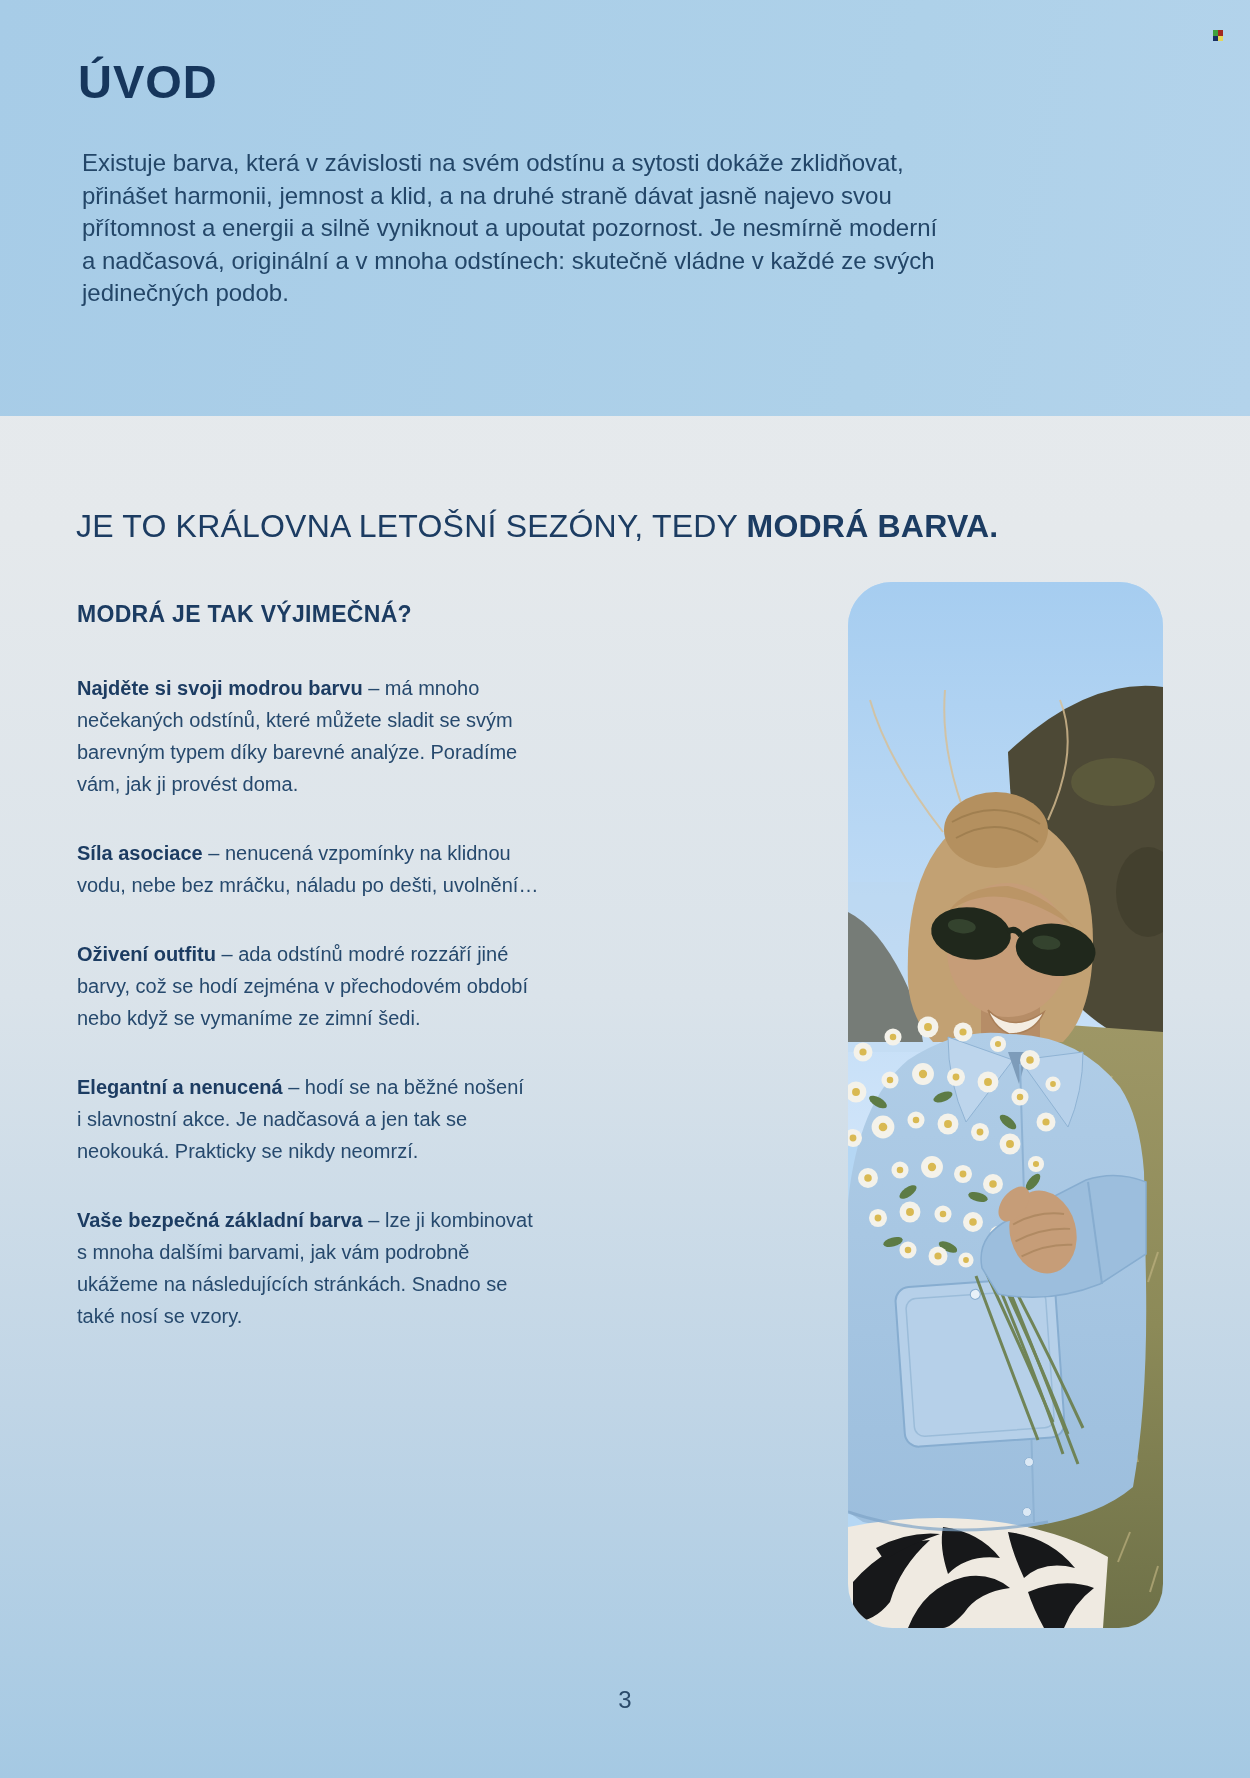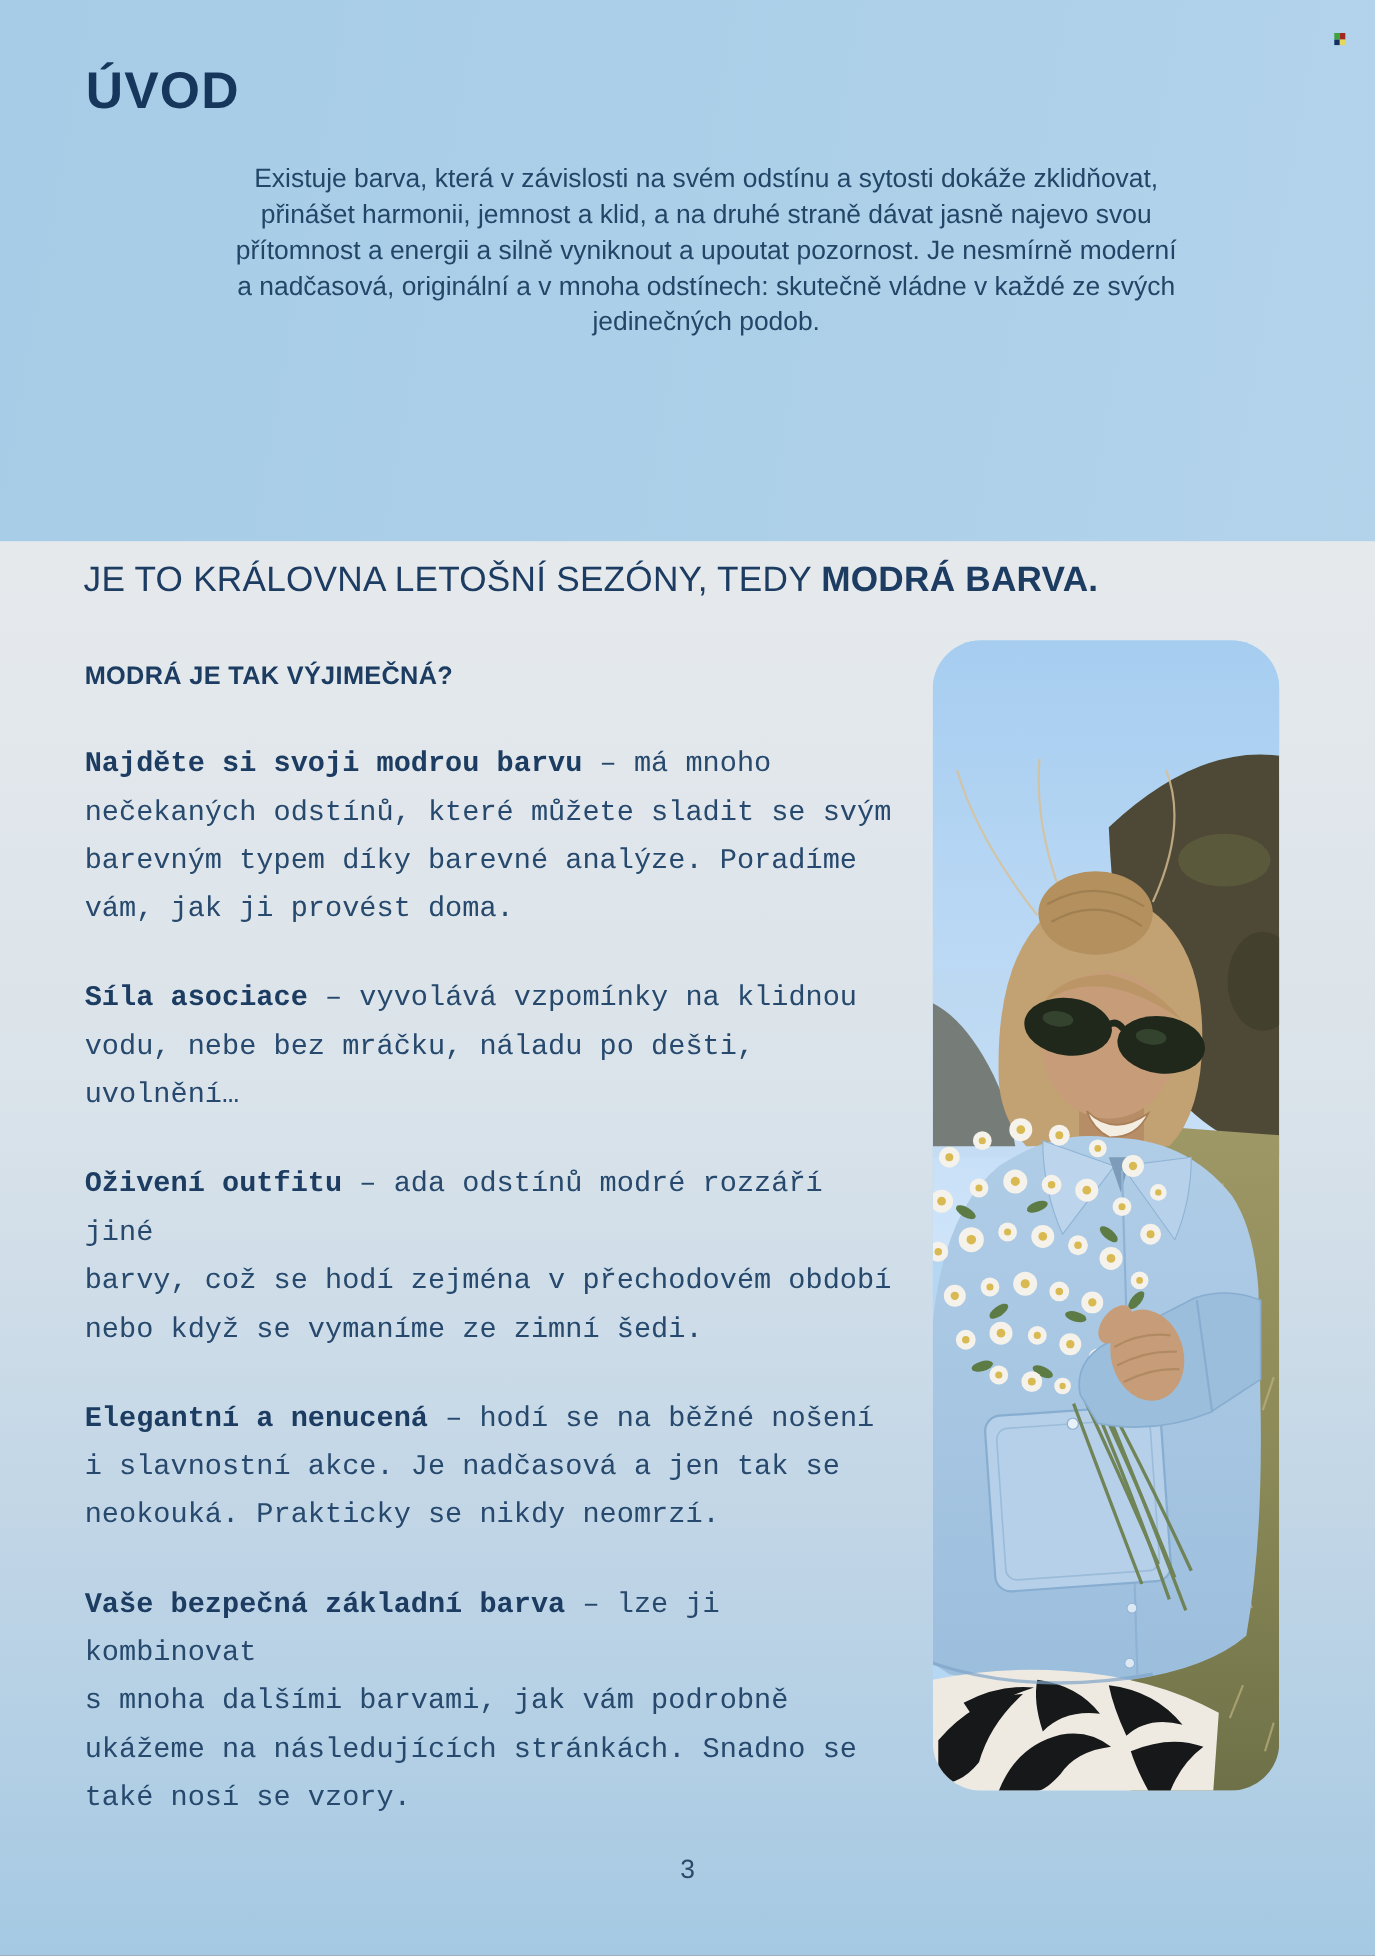--- a/index.html
+++ b/index.html
@@ -5,23 +5,22 @@
   html,body{margin:0;padding:0;background:#888;}
   .page{
     position:relative;
     width:1250px;height:1778px;
     margin:0 auto;
     font-family:"Liberation Sans", sans-serif;
     background:linear-gradient(180deg,#e7ebee 0%,#e5e9ec 30%,#dae3ea 56%,#c0d5e6 79%,#a5c9e3 100%);
     overflow:hidden;
   }
   .top-block{
-    position:absolute;top:0;left:0;width:1250px;height:492px;
+    position:absolute;top:0;left:0;width:1250px;height:416px;
     background:linear-gradient(100deg,#a7cce7 0%,#aed1e9 70%,#b3d3eb 100%);
-    text-align:center;
   }
   .logo-mark{
     position:absolute;top:30px;left:1213px;width:10px;height:11px;
     display:grid;grid-template-columns:5px 5px;grid-template-rows:5.5px 5.5px;
   }
   .logo-sq{width:5px;height:5.5px;}
   .sq1{background:#3fa23c;} .sq2{background:#a2281f;}
   .sq3{background:#162f63;} .sq4{background:#e5d759;}
   h1.title{
     position:absolute;left:78px;top:54px;margin:0;
@@ -35,22 +34,22 @@
     position:absolute;left:76px;top:508px;margin:0;width:1110px;
     font-size:32px;font-weight:400;color:#1c3c62;letter-spacing:0.2px;white-space:nowrap;
   }
   .season-heading strong{font-weight:800;}
   .why-heading{
     position:absolute;left:77px;top:601px;margin:0;
     font-size:23px;font-weight:800;letter-spacing:0.3px;color:#1c3c62;
   }
   .paras{position:absolute;left:77px;top:672px;width:740px;}
   .paras p{
-    margin:0 0 37px 0;font-size:26px;line-height:44px;
-    color:#26496d;white-space:pre-line;font-family:Liberation Mono, monospace;
+    margin:0 0 37px 0;font-size:20px;line-height:32px;
+    color:#26496d;white-space:pre-line;
   }
   .paras b{font-weight:700;color:#1c3c62;}
   figure.photo{
     position:absolute;left:848px;top:582px;width:315px;height:1046px;
     margin:0;border-radius:44px;overflow:hidden;background:#b5d7f4;
   }
   figure.photo svg{display:block;width:315px;height:1046px;}
   .page-num{
     position:absolute;left:0;top:1686px;width:1250px;margin:0;
     text-align:center;font-size:24px;color:#2b4a6a;
@@ -78,21 +77,21 @@
 
   <h2 class="season-heading"><span>JE TO KRÁLOVNA LETOŠNÍ SEZÓNY, TEDY </span><strong>MODRÁ BARVA.</strong></h2>
 
   <h3 class="why-heading">MODRÁ JE TAK VÝJIMEČNÁ?</h3>
 
   <div class="paras">
     <p><b>Najděte si svoji modrou barvu</b><span> – má mnoho
 nečekaných odstínů, které můžete sladit se svým
 barevným typem díky barevné analýze. Poradíme
 vám, jak ji provést doma.</span></p>
-    <p><b>Síla asociace</b><span> – vyvolává vzpomínky na klidnou
+    <p><b>Síla asociace</b><span> – nenucená vzpomínky na klidnou
 vodu, nebe bez mráčku, náladu po dešti, uvolnění…</span></p>
     <p><b>Oživení outfitu</b><span> – ada odstínů modré rozzáří jiné
 barvy, což se hodí zejména v přechodovém období
 nebo když se vymaníme ze zimní šedi.</span></p>
     <p><b>Elegantní a nenucená</b><span> – hodí se na běžné nošení
 i slavnostní akce. Je nadčasová a jen tak se
 neokouká. Prakticky se nikdy neomrzí.</span></p>
     <p><b>Vaše bezpečná základní barva</b><span> – lze ji kombinovat
 s mnoha dalšími barvami, jak vám podrobně
 ukážeme na následujících stránkách. Snadno se

